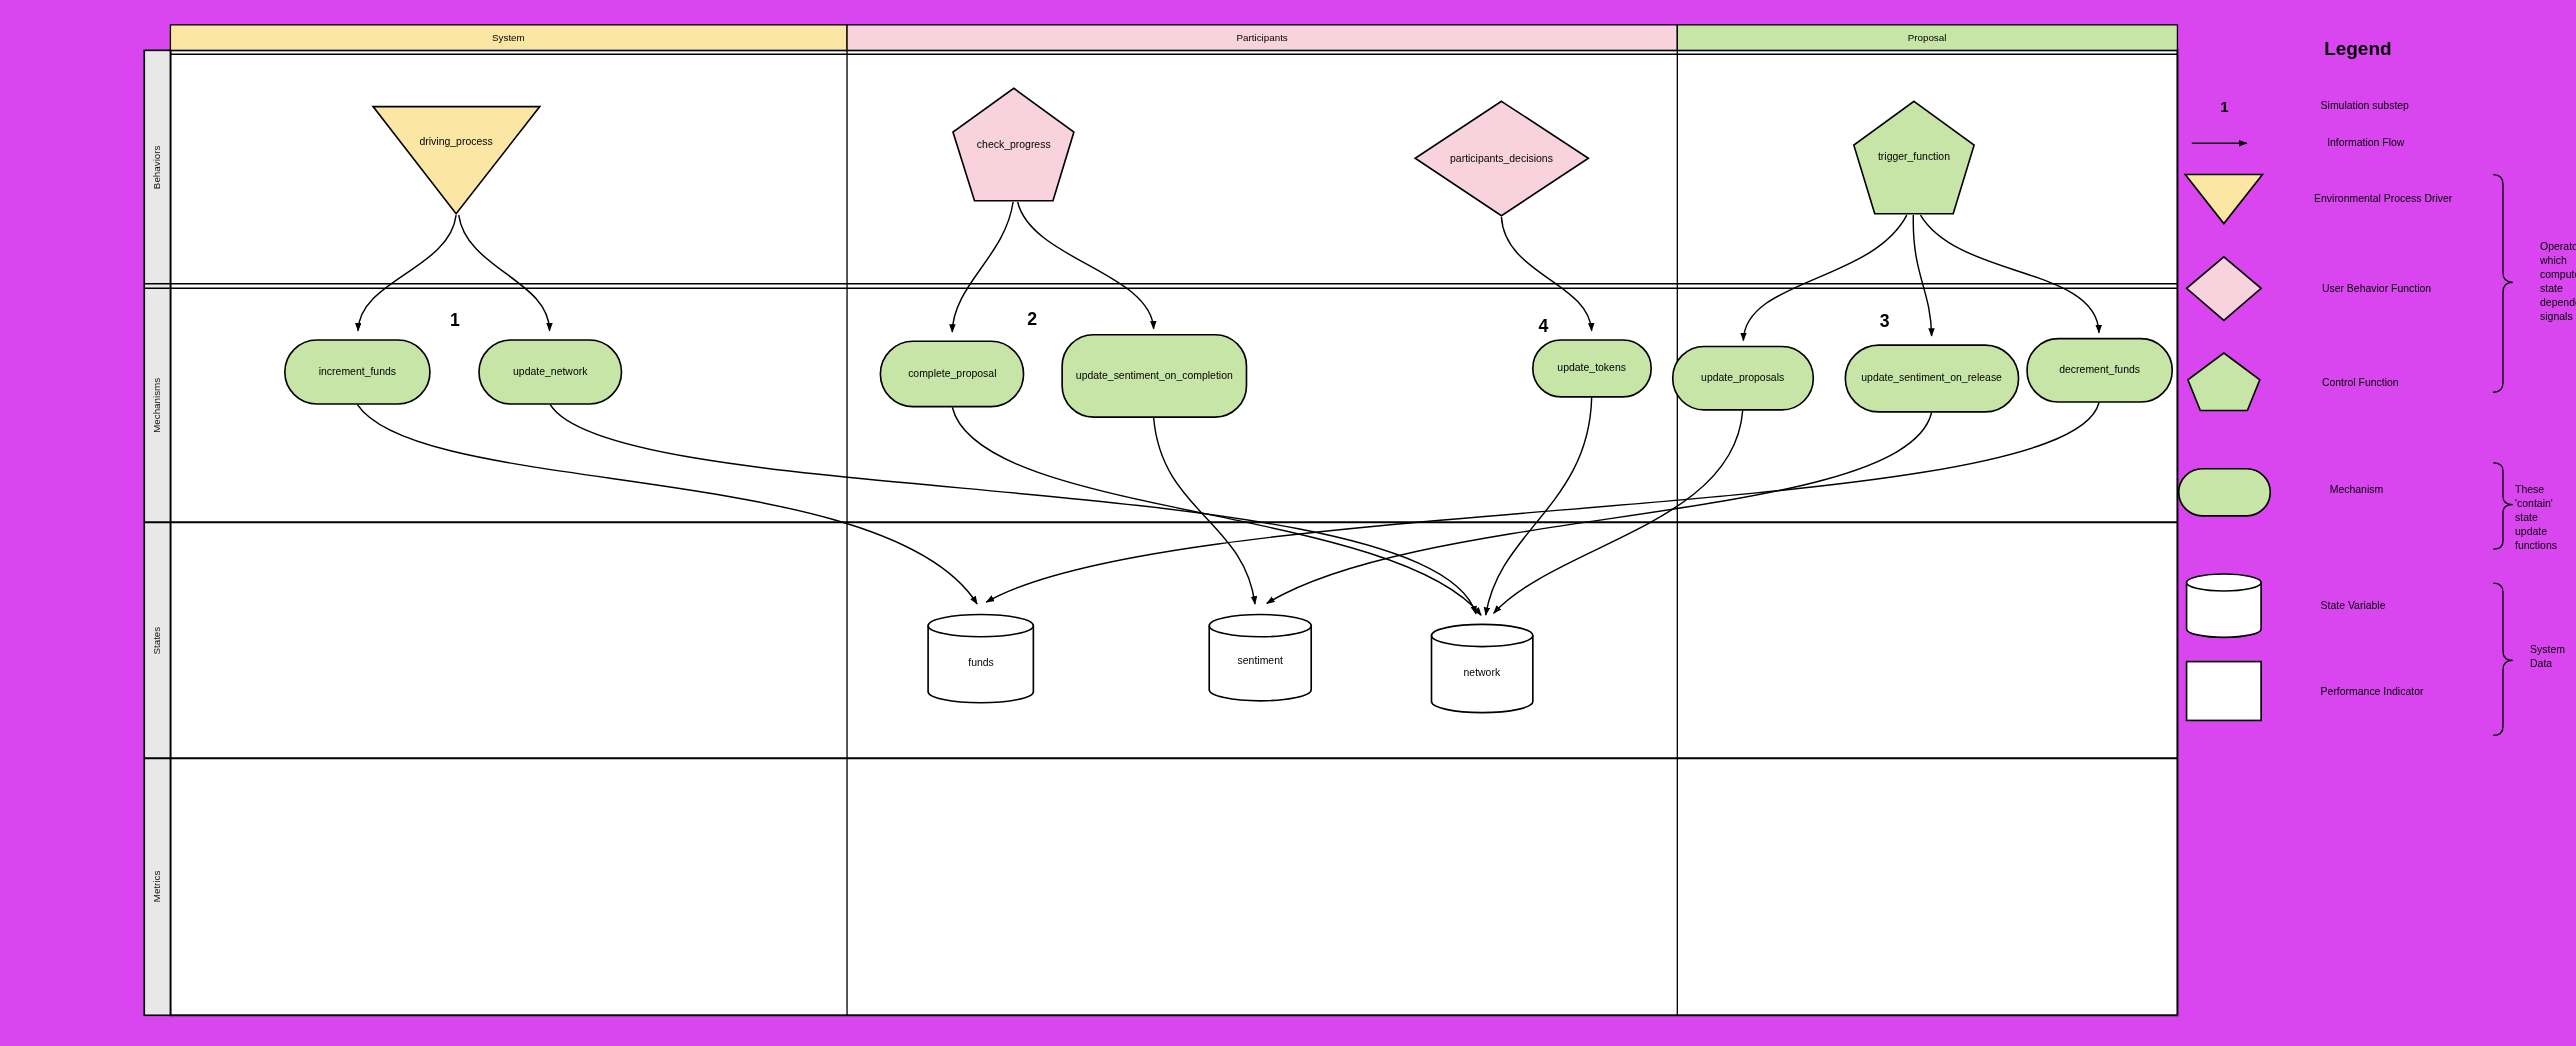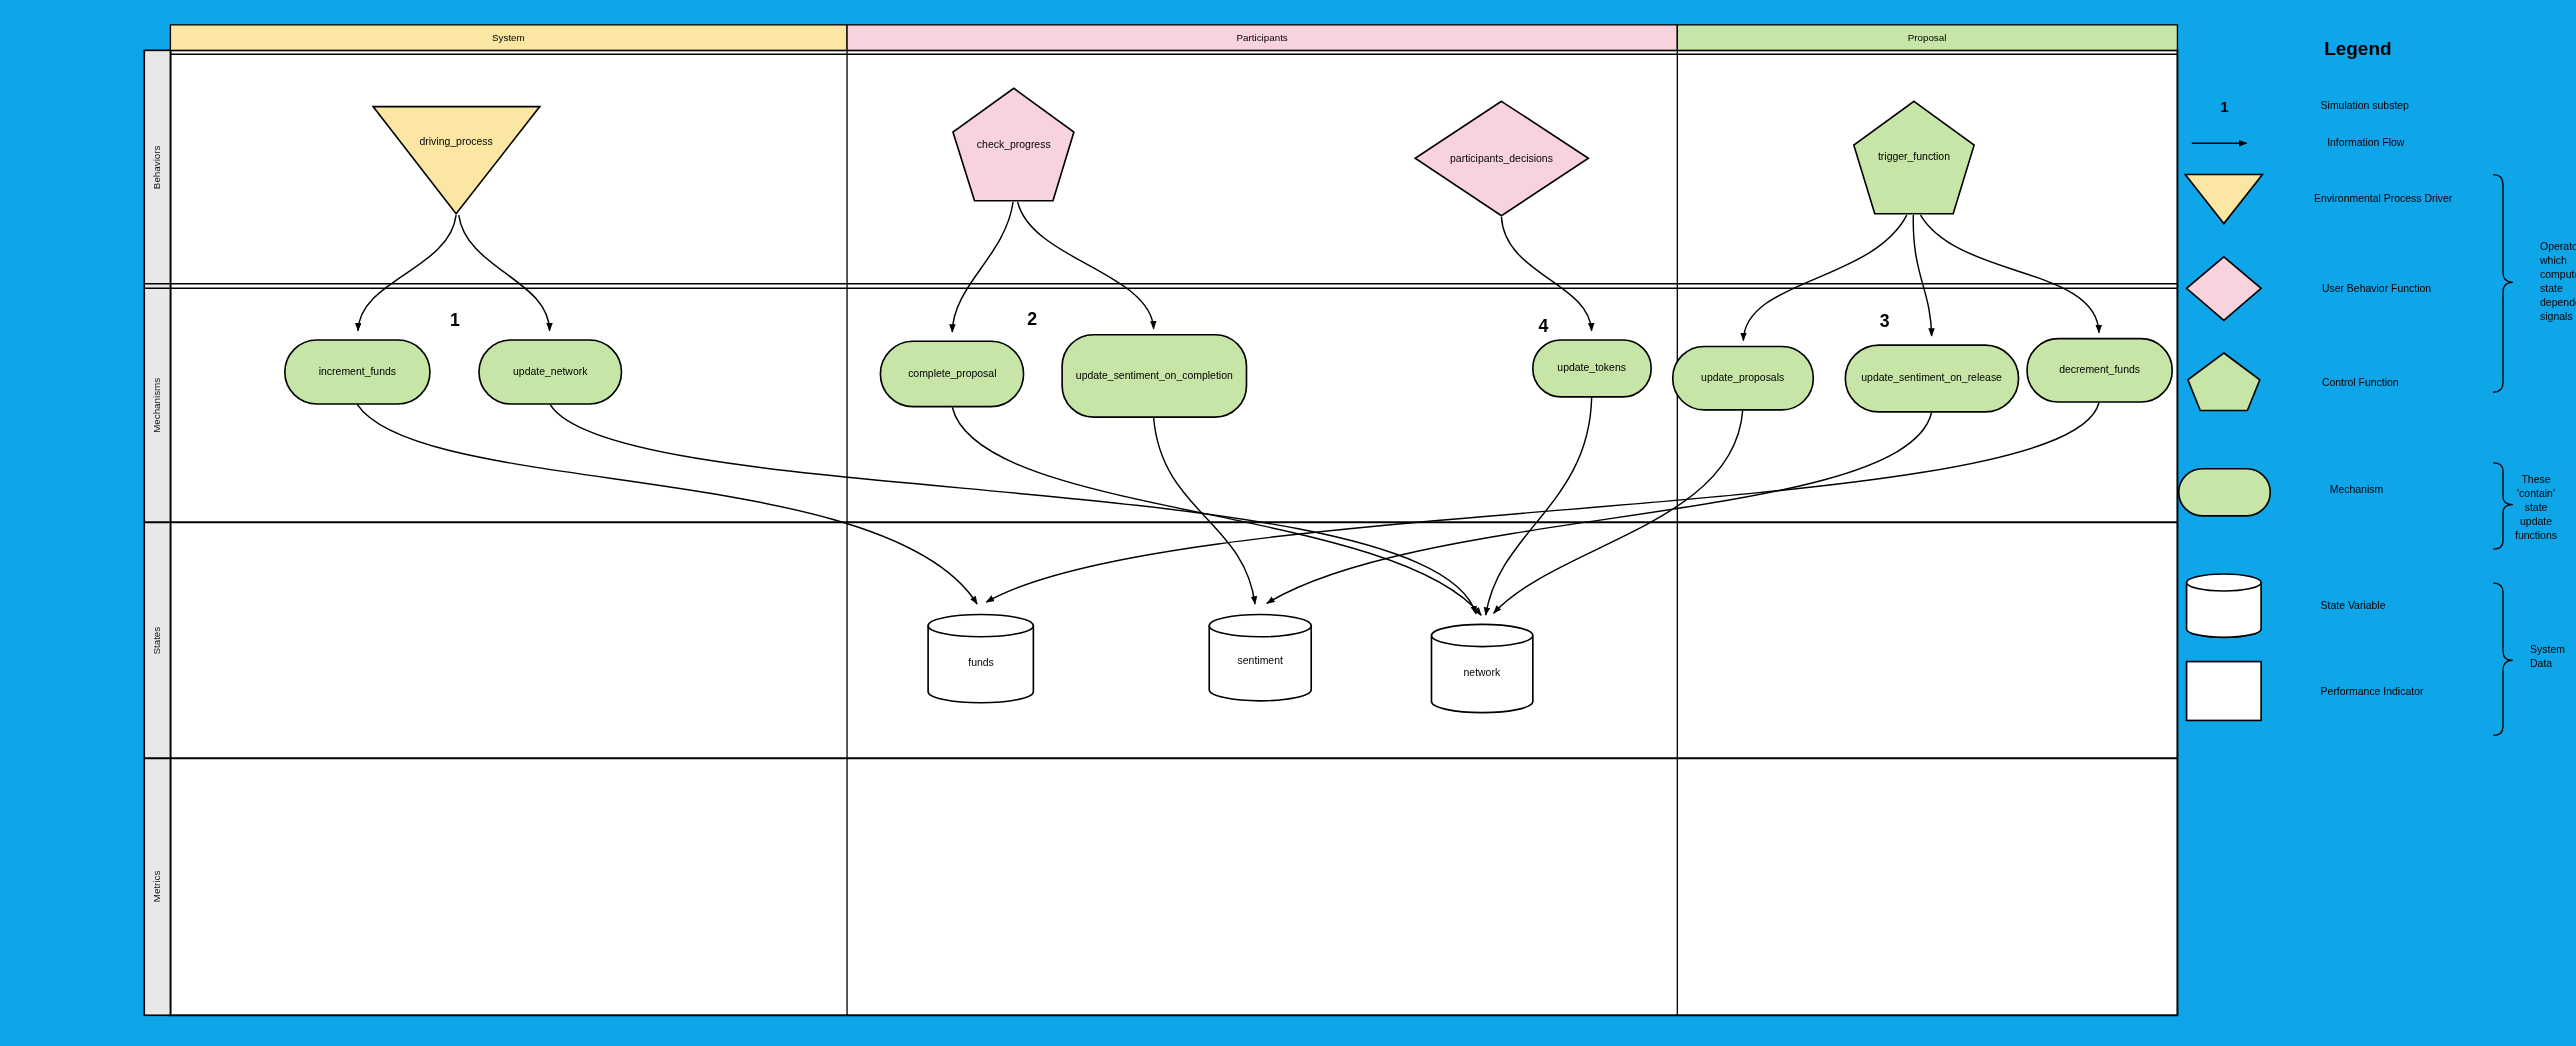--- a/index.html
+++ b/index.html
@@ -1,16 +1,16 @@
 <!DOCTYPE html>
 <html style="font-size:10.5px"><head>
 <meta charset="utf-8">
 <style>
   html,body{margin:0;padding:0;background:#ffffff;}
-  #stage{position:relative;width:2576px;height:1046px;overflow:hidden;background:#0ea5e9;
+  #stage{position:relative;width:2576px;height:1046px;overflow:hidden;background:#d946ef;
          font-family:"Liberation Sans",sans-serif;}
   svg{position:absolute;left:0;top:0;}
   text{font-family:"Liberation Sans",sans-serif;fill:#000;}
   .hdr-label{font-size:15px;}
   .row-label{font-size:15px;fill:#111;}
   .node-label{font-size:16px;}
   .substep{font-size:27px;font-weight:bold;}
   .legend-title{font-size:29px;font-weight:bold;}
   .legend-label{font-size:16px;}
   .legend-num{font-size:23px;font-weight:bold;}
@@ -188,21 +188,21 @@
     </g>
   </g>
 </svg>
 
 <div class="annotation" style="left:2540px;top:239px;">Operators
 which
 compute
 state
 dependent
 signals</div>
-<div class="annotation" style="left:2515px;top:472px;text-align:center;">These
+<div class="annotation" style="left:2515px;top:482px;">These
 'contain'
 state
 update
 functions</div>
 <div class="annotation" style="left:2530px;top:642px;">System
 Data</div>
 
 </div>
 
 

